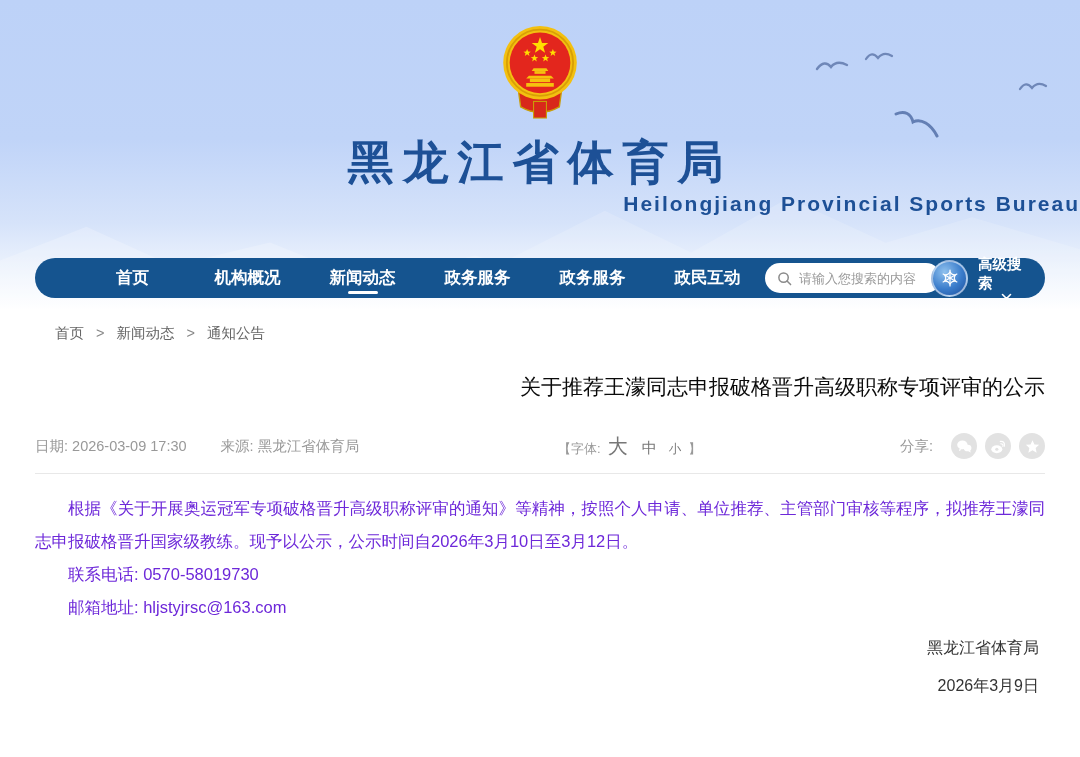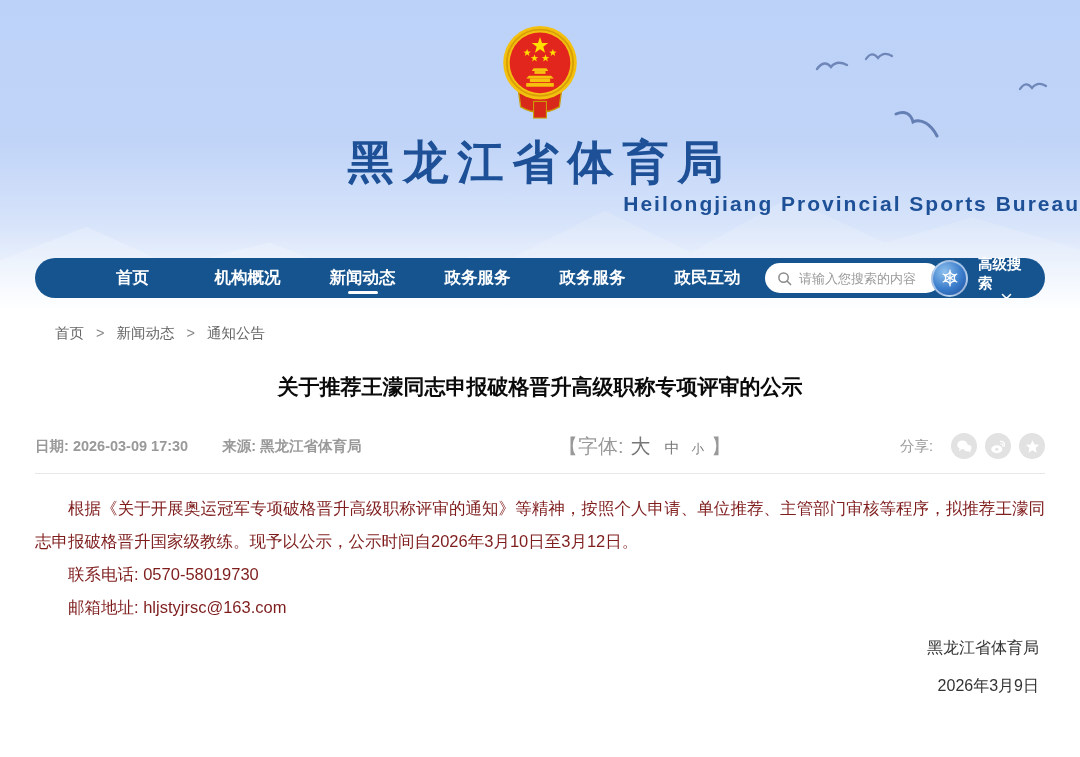--- a/index.html
+++ b/index.html
@@ -44,36 +44,36 @@
     font-size:14.5px; font-weight:bold; cursor:pointer;flex-direction:column; }
   .adv-search svg { margin-left:6px; }
 
   
   .breadcrumb { margin:14px 0 0 55px; font-size:14.5px; color:#666; }
   .breadcrumb .sep { margin:0 8px; color:#888; }
   .breadcrumb .link { cursor:pointer; }
 
   
   .article { padding:0 35px; }
-  .article-title { margin-top:30px; text-align:center; font-size:21px; font-weight:bold; color:#0a0a0a; }
+  .article-title { margin-top:30px; text-align:right; font-size:21px; font-weight:normal; color:#0a0a0a; }
   .meta-row { margin-top:32px; display:flex; align-items:center; font-size:14.5px; color:#999; }
-  .meta-left { display:flex; align-items:flex-end;font-weight:bold; }
+  .meta-left { display:flex; align-items:flex-end; }
   .meta-left .pair { margin-right:34px; }
   .font-widget { position:absolute; left:523px; display:flex; align-items:baseline; color:#999; }
-  .font-widget .fw-open,.font-widget .fw-close { font-size:20px; }
+  .font-widget .fw-open,.font-widget .fw-close { font-size:13px; }
   .fw-large { font-size:20px; color:#777; margin:0 7px; cursor:pointer; }
   .fw-medium { font-size:15px; color:#777; margin:0 7px; cursor:pointer; }
   .fw-small { font-size:12.5px; color:#777; margin:0 7px 0 5px; cursor:pointer; }
   .share-group { margin-left:auto; display:flex; align-items:center; }
   .share-label { margin-right:10px; }
   .share-icon { width:26px; height:26px; border-radius:50%; background:#e2e2e2;
     display:flex; align-items:center; justify-content:center; margin-left:8px; cursor:pointer; }
   .divider { margin-top:14px; border:none; border-top:1px solid #e8e8e8; }
 
-  .body-text { margin-top:18px; font-size:16.5px; color:#7f1d1d; line-height:33px; text-align:justify; }
+  .body-text { margin-top:18px; font-size:16.5px; color:#6d28d9; line-height:33px; text-align:justify; }
   .body-text p { text-indent:2em; margin:0; }
   .contact-line { text-indent:2em; }
   .signature { margin-top:6px; text-align:right; padding-right:6px; font-size:16px; color:#333; }
   .signature div { line-height:36px; }
   .signature .sig-date { margin-top:2px; }
 </style>
 </head>
 <body>
 
 <div class="header">

